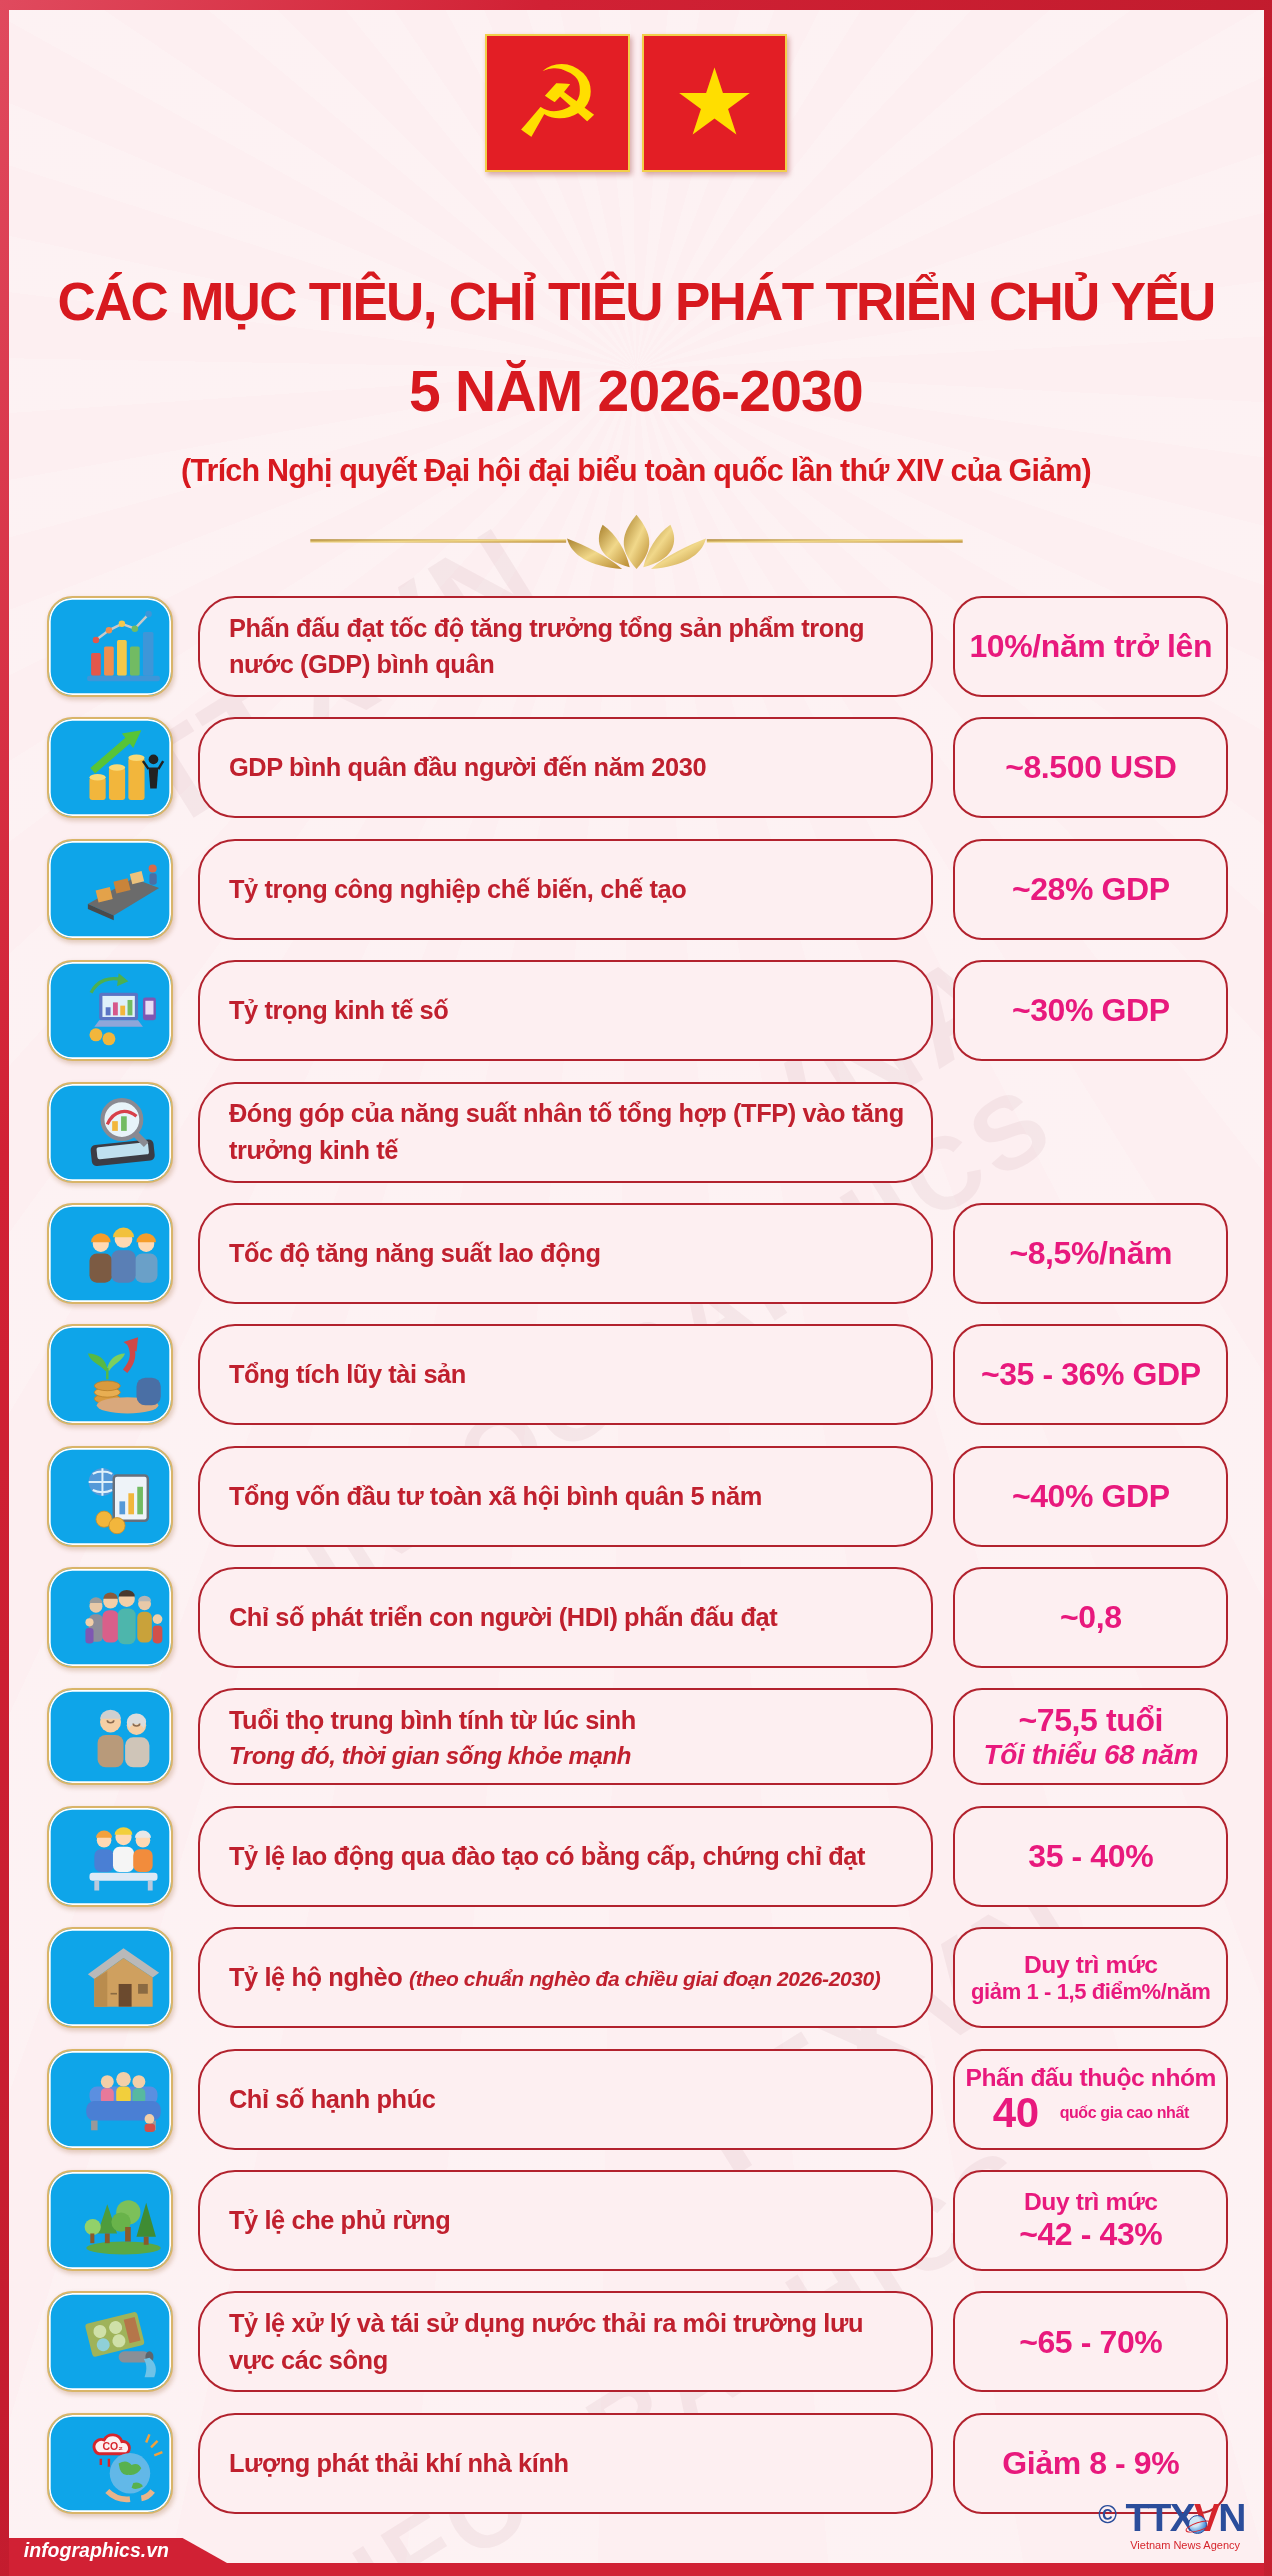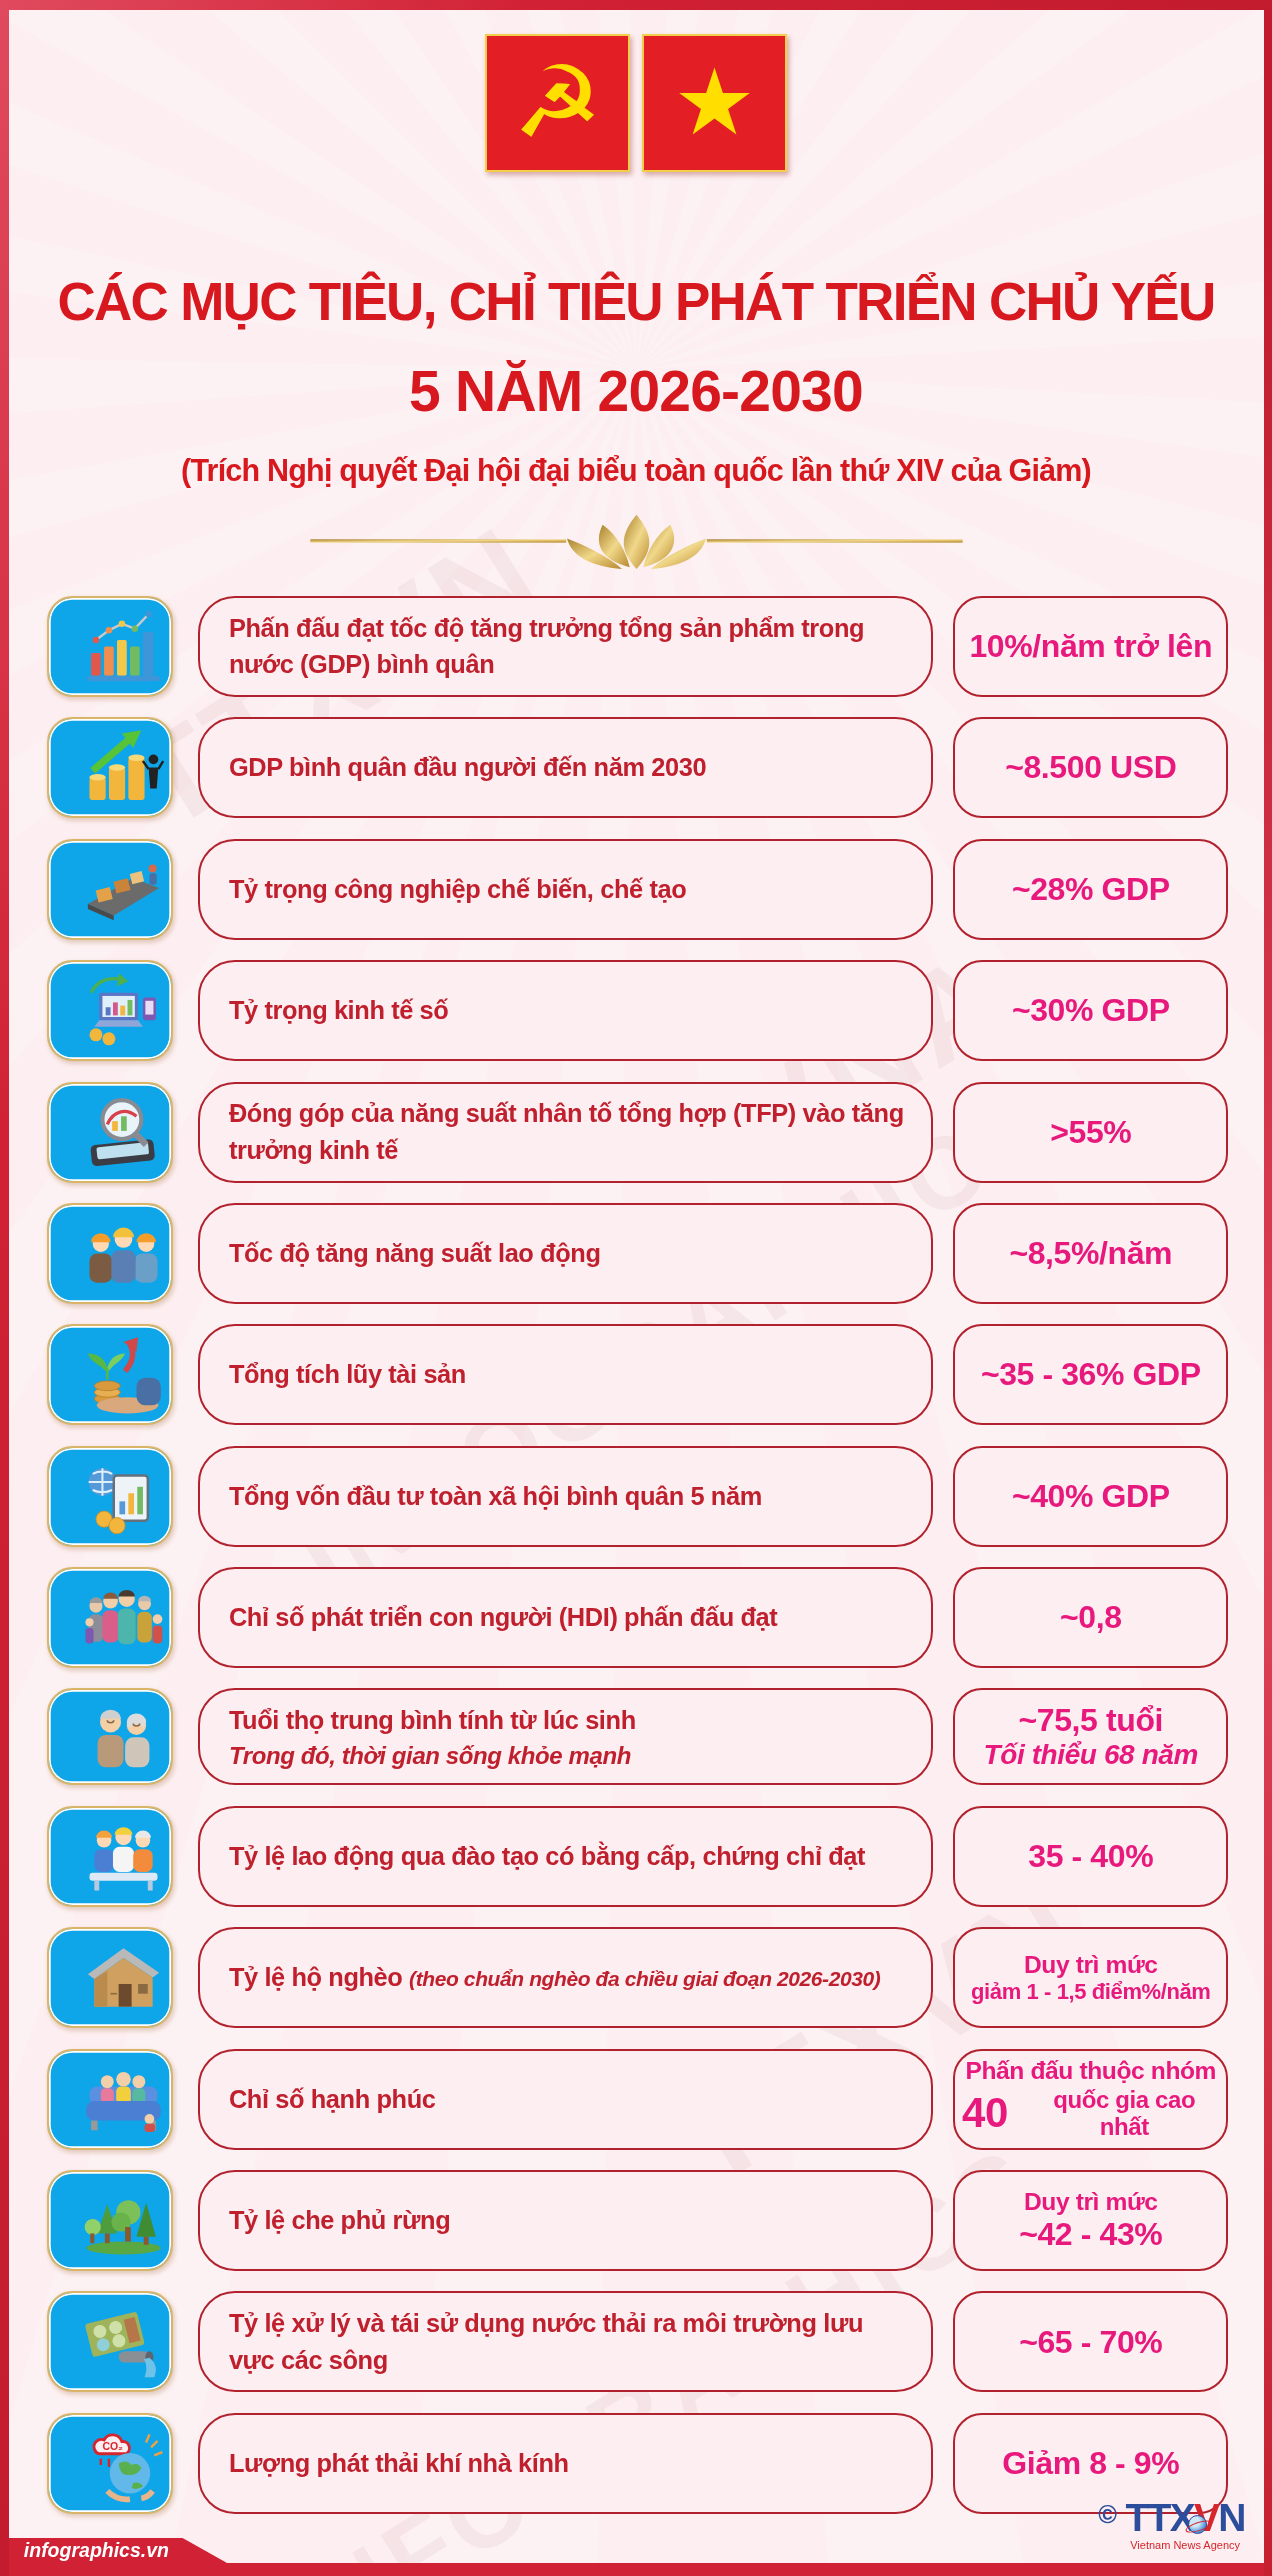--- a/index.html
+++ b/index.html
@@ -43,21 +43,21 @@
   .desc-sub{font-size:24px;font-style:italic;font-weight:bold;color:var(--accent-red,#c0202e);letter-spacing:-0.4px;line-height:1.4;}
   .valuebox{flex:0 0 275px;margin-left:20.4px;background:var(--bg-pink,#fdeff1);
             border:2.5px solid var(--border-red,#b2222e);border-radius:29px;box-sizing:border-box;
             display:flex;flex-direction:column;align-items:center;justify-content:center;text-align:center;padding:3.4px 6.8px;}
   .val{font-size:32px;font-weight:bold;color:var(--value-pink,#e8197d);letter-spacing:-0.4px;line-height:1.15;}
   .val-small{font-size:24.6px;}
   .val-xsmall{font-size:22px;}
   .val-italic{font-style:italic;font-size:28px;}
   .val-line2{display:flex;align-items:center;justify-content:center;gap:21px;}
   .val-big{font-size:42px;line-height:1;}
-  .val-suffix{font-size:24px;text-align:center;}
+  .val-suffix{font-size:16px;text-align:center;}
 
   
   .ribbon{position:absolute;left:0;bottom:12.7px;width:219px;height:25.4px;background:#d12134;
           clip-path:polygon(0 0,174px 0,219px 100%,0 100%);display:flex;align-items:center;}
   .ribbon span{color:#fff;font-size:19.5px;font-weight:bold;font-style:italic;padding-left:15.3px;letter-spacing:0;}
   .bottombar{position:absolute;left:0;right:0;bottom:0;height:12.7px;background:#d12134;}
   .agency{position:absolute;right:18.7px;bottom:25.4px;display:flex;align-items:flex-start;gap:8.5px;}
   .agency .cr{color:var(--ttxvn-blue,#2b4d9b);font-size:25.4px;font-weight:bold;margin-top:1.7px;}
   .agency-letters{font-size:39px;font-weight:bold;letter-spacing:-1.7px;line-height:1;position:relative;}
   .agency-letters .blue{color:var(--ttxvn-blue,#2b4d9b);}
@@ -219,23 +219,20 @@
             <circle cx="48" cy="34" r="24" fill="#e8f4fa" stroke="#8a8a92" stroke-width="5"></circle>
             <rect x="36" y="36" width="7" height="12" fill="#f2b63c"></rect>
               <rect x="47" y="30" width="7" height="18" fill="#72bb63"></rect>
             <path d="M30,40 C38,22 54,20 66,30" stroke="#d8404a" stroke-width="4" fill="none"></path>
             <line x1="65" y1="52" x2="78" y2="65" stroke="#8a8a92" stroke-width="8"></line>
           </svg>
         </div>
         <div class="descbox">
             <div class="desc">Đóng góp của năng suất nhân tố tổng hợp (TFP) vào tăng trưởng kinh tế</div>
           </div>
-        <div class="valuebox">
-            <div class="val">&gt;55%</div>
-          </div>
       </div>
 
       <div class="row">
         <div class="iconbox">
           <svg viewBox="0 0 100 100">
             <circle cx="22" cy="38" r="10" fill="#ffd9b3"></circle>
               <path d="M10,36 a12,11 0 0 1 24,0 Z" fill="#f59d2a"></path>
             <rect x="8" y="50" width="28" height="36" rx="9" fill="#7c5b43"></rect>
             <circle cx="78" cy="38" r="10" fill="#ffd9b3"></circle>
               <path d="M66,36 a12,11 0 0 1 24,0 Z" fill="#f59d2a"></path>

